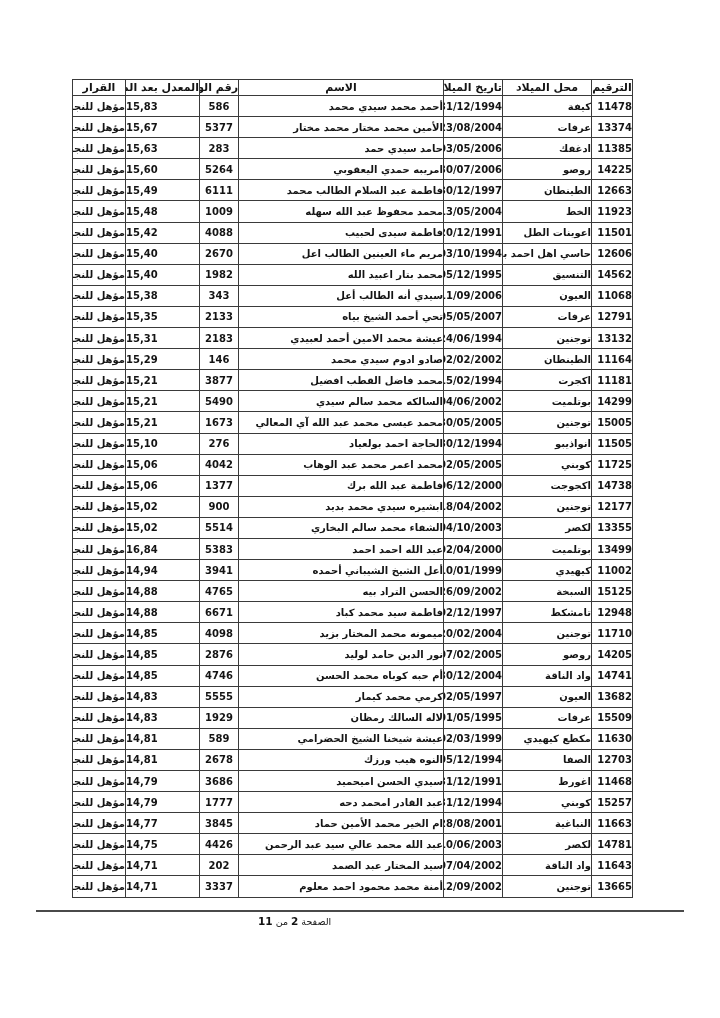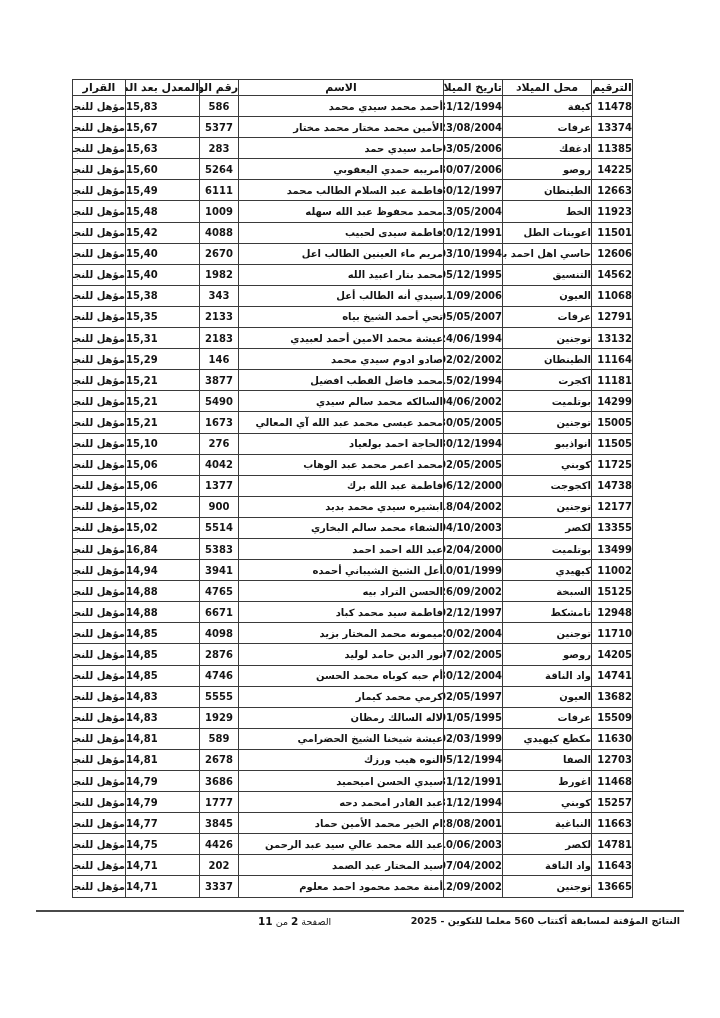--- a/index.html
+++ b/index.html
@@ -421,17 +421,16 @@
           <td class="c3">أمنة محمد محمود احمد معلوم</td>
           <td class="c4">3337</td>
           <td class="c5">14,71</td>
           <td class="c6">مؤهل للنجاح</td>
         </tr>
       </tbody>
   </table>
 
   <div class="footer-rule"></div>
 
-  <span class="footer-title">النتائج المؤقتة لمسابقة أكتتاب 560 معلما للتكوين - 2025</span>
 
   <span class="footer-page"><span>الصفحة</span> <b>2</b> <span>من</span> <b>11</b></span>
 
 </div>
 
 </body></html>

